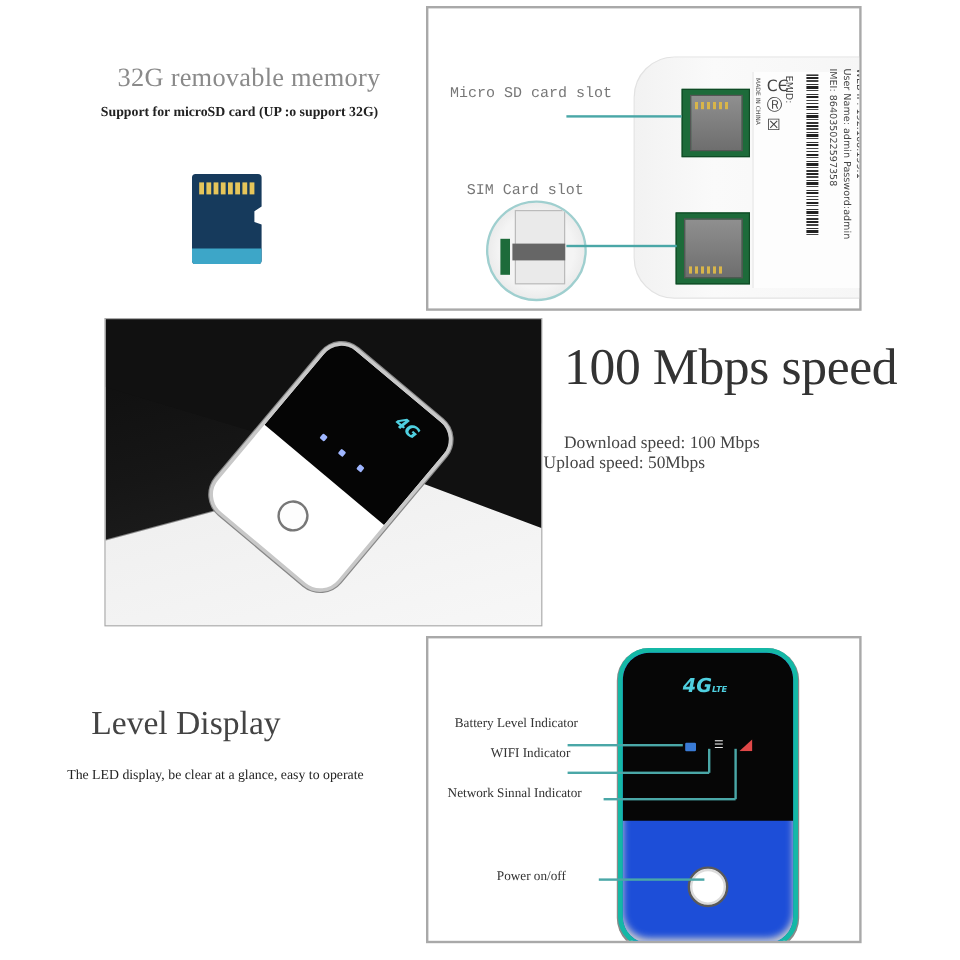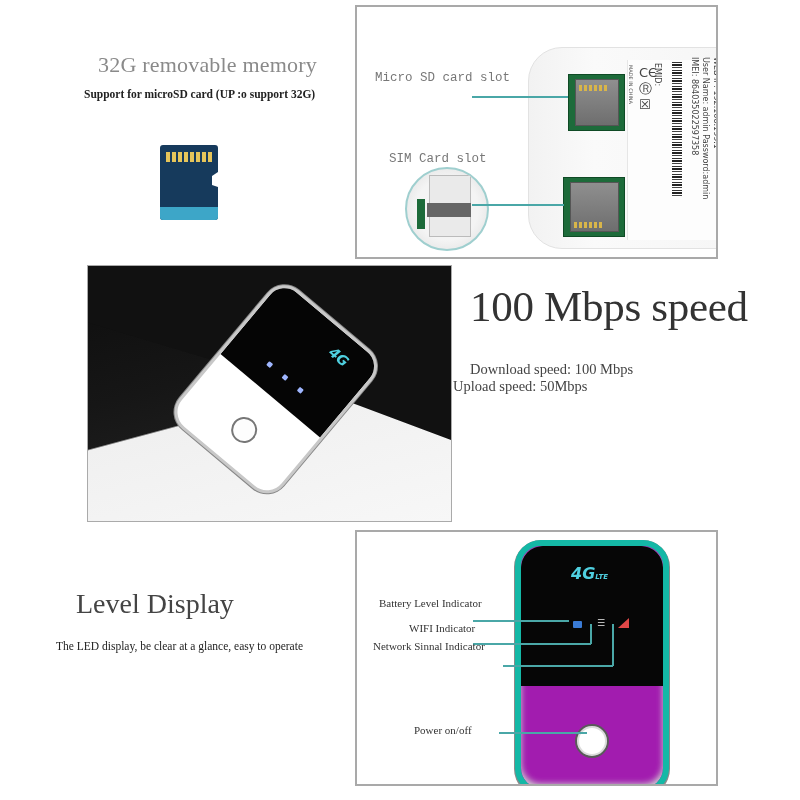--- a/index.html
+++ b/index.html
@@ -104,21 +104,21 @@
       font-family: "Liberation Serif", serif; letter-spacing: -0.3px;
     }
     .speed-line { font-size: 14.5px; color: #444; font-family: "Liberation Serif", serif; }
 
     
     .disp-title { left: 76px; top: 588px; font-size: 28px; color: #444; font-family: "Liberation Serif", serif; }
     .disp-sub { left: 56px; top: 640px; font-size: 11.5px; color: #222; font-family: "Liberation Serif", serif; }
 
     .front {
       left: 158px; top: 8px; width: 142px; height: 242px;
-      border-radius: 26px; border: 6px solid #14b8a6; background: #a21caf; overflow: hidden;
+      border-radius: 26px; border: 4px solid #14b8a6; background: #1d4ed8; overflow: hidden;
       box-shadow: 0 1px 0 1px #8a8a8a, inset 0 -4px 6px #d0d0d0;
     }
     .front-screen { position: absolute; left: 0; top: 0; width: 100%; height: 58%; background: #060606; border-radius: 22px 22px 0 0; }
     .front-btn {
       position: absolute; left: 50%; top: 178px; width: 30px; height: 30px; margin-left: -17px;
       border: 2px solid #5a5a5a; border-radius: 50%; background: #fff;
       box-shadow: inset 0 0 0 2px #dcdcdc;
     }
     .callout { font-size: 11px; color: #333; font-family: "Liberation Serif", serif; white-space: nowrap; }
     .vlead { width: 1.5px; background: #4aa7a7; }
@@ -211,19 +211,19 @@
     <div class="front-btn"></div>
   </div>
 
   <div class="abs callout" style="left:22px;top:65px;">Battery Level Indicator</div>
   <div class="abs lead" style="left:116px;top:88px;width:96px;"></div>
 
   <div class="abs callout" style="left:52px;top:90px;text-align:center;">WIFI Indicator</div>
   <div class="abs lead" style="left:116px;top:111px;width:118px;"></div>
   <div class="abs vlead" style="left:233px;top:92px;height:20px;"></div>
 
-  <div class="abs callout" style="left:16px;top:108px;">Network Sinnal Indicator</div>
+  <div class="abs callout" style="left:16px;top:123px;">Network Sinnal Indicator</div>
   <div class="abs lead" style="left:146px;top:133px;width:110px;"></div>
   <div class="abs vlead" style="left:255px;top:92px;height:42px;"></div>
 
   <div class="abs callout" style="left:57px;top:192px;text-align:right;">Power on/off</div>
   <div class="abs lead" style="left:142px;top:200px;width:88px;"></div>
 </div>
 
 </body></html>

